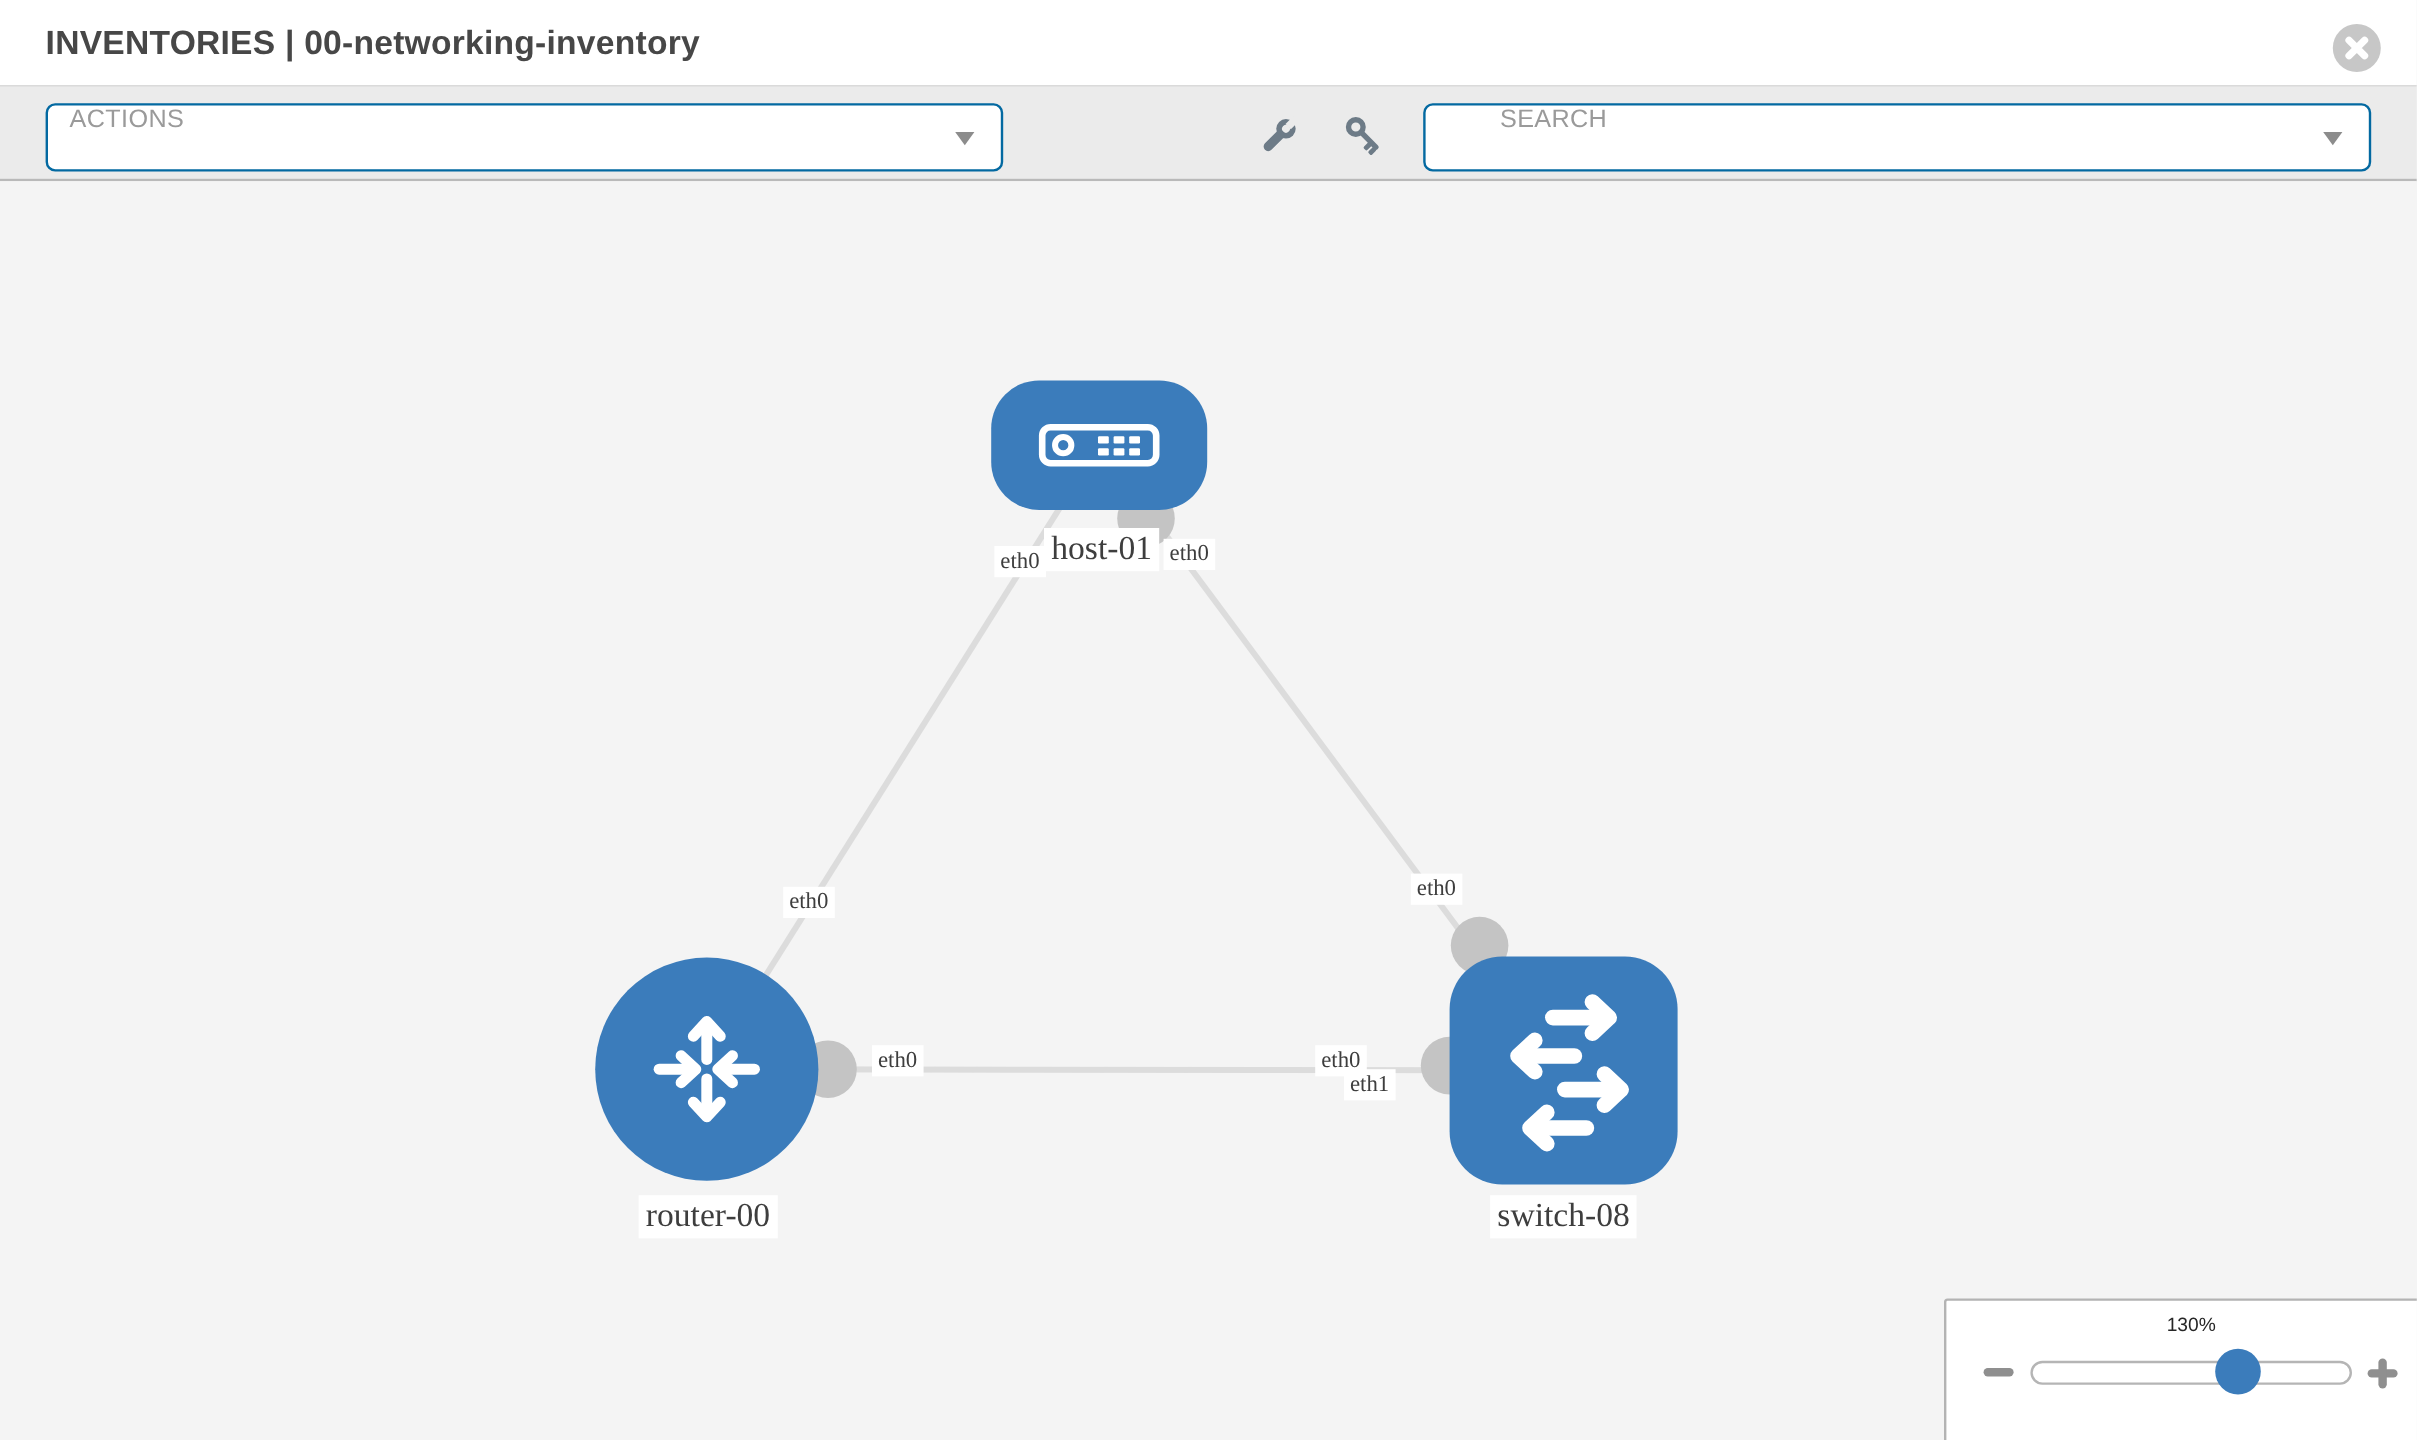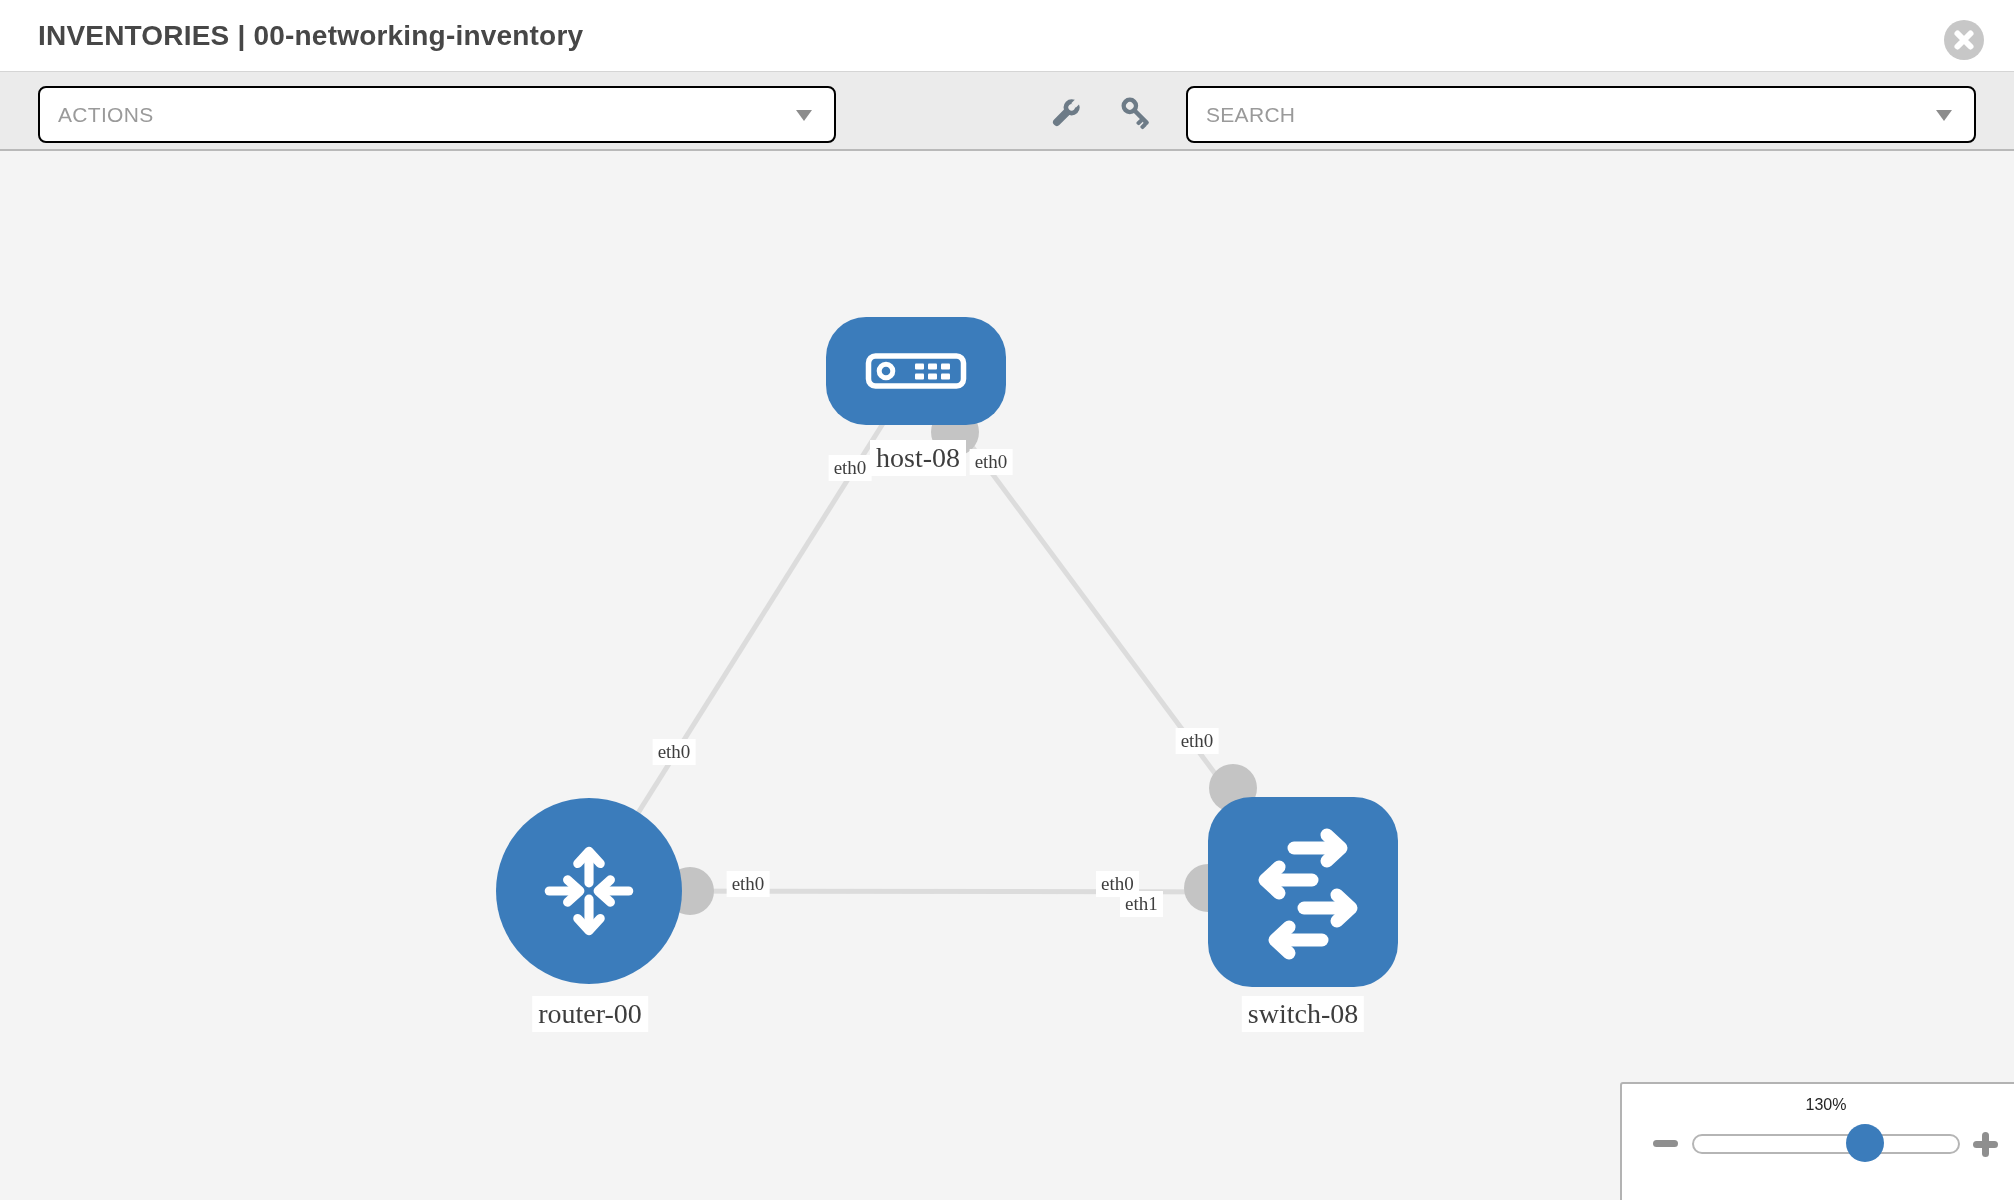--- a/index.html
+++ b/index.html
@@ -11,24 +11,24 @@
   html,body{width:2014px;height:1200px;overflow:hidden;}
   body{font-family:"Liberation Sans","DejaVu Sans",sans-serif;background:#f4f4f4;position:relative;}
 
   
   .header{position:absolute;left:0;top:0;width:2014px;height:71px;background:#ffffff;display:flex;align-items:center;}
   .page-title{margin-left:38px;font-size:28px;font-weight:bold;color:#474747;letter-spacing:.2px;}
   .close-btn{position:absolute;left:1943px;top:19px;width:42px;height:42px;border:none;background:transparent;cursor:pointer;padding:0;}
 
   
   .toolbar{position:absolute;left:0;top:71px;width:2014px;height:80px;background:#ebebeb;border-top:1px solid #d5d5d5;border-bottom:2px solid #b9b9b9;}
-  .dd{position:absolute;top:15px;height:57px;background:#ffffff;border:2px solid #000000;border-radius:8px;display:flex;align-items:center;cursor:pointer;}
+  .dd{position:absolute;top:15px;height:57px;background:#ffffff;border:2px solid #0369a1;border-radius:8px;display:flex;cursor:pointer;}
   .dd-label{margin-left:18px;font-size:21px;color:#9a9a9a;letter-spacing:.3px;}
   .dd-actions{left:38px;width:798px;}
-  .dd-search{left:1186px;width:790px;}
+  .dd-search{left:1186px;width:790px;padding-left:44px;}
   .caret{position:absolute;right:22px;top:50%;margin-top:-5px;width:0;height:0;border-left:8px solid transparent;border-right:8px solid transparent;border-top:11px solid #8c8c8c;}
   .tool-btn{position:absolute;top:94px;width:40px;height:40px;border:none;background:transparent;cursor:pointer;padding:0;z-index:3;}
   .tool-btn.wrench{left:1046px;}
   .tool-btn.key{left:1117px;}
 
   
   .canvas{position:absolute;left:0;top:151px;width:2014px;height:1049px;background:#f4f4f4;font-family:Liberation Serif, serif;}
   .edges{position:absolute;left:0;top:0;width:2014px;height:1049px;z-index:0;}
   .edges line{stroke:var(--edge-gray);stroke-width:5;}
   .port{position:absolute;width:48px;height:48px;border-radius:50%;background:var(--port-gray);z-index:1;}
@@ -154,21 +154,21 @@
   </div>
 
   <div class="chip eth-chip" style="left:850px;top:317px;">eth0</div>
   <div class="chip eth-chip" style="left:991px;top:311px;">eth0</div>
   <div class="chip eth-chip" style="left:674px;top:601px;">eth0</div>
   <div class="chip eth-chip" style="left:1197px;top:590px;">eth0</div>
   <div class="chip eth-chip" style="left:748px;top:733px;">eth0</div>
   <div class="chip eth-chip anchored" style="left:1096px;top:733px;">eth0</div>
   <div class="chip eth-chip anchored front" style="left:1120px;top:733px;margin-top:20px;">eth1</div>
 
-  <div class="chip name-chip" style="left:918px;top:307px;">host-08</div>
+  <div class="chip name-chip" style="left:918px;top:307px;">host-01</div>
   <div class="chip name-chip" style="left:590px;top:863px;">router-00</div>
   <div class="chip name-chip" style="left:1303px;top:863px;">switch-08</div>
 </div>
 
 <div class="zoom-panel">
   <div class="zoom-level">130%</div>
   <div class="zoom-minus"></div>
   <div class="zoom-track"></div>
   <div class="zoom-thumb"></div>
   <div class="zoom-plus"></div>

